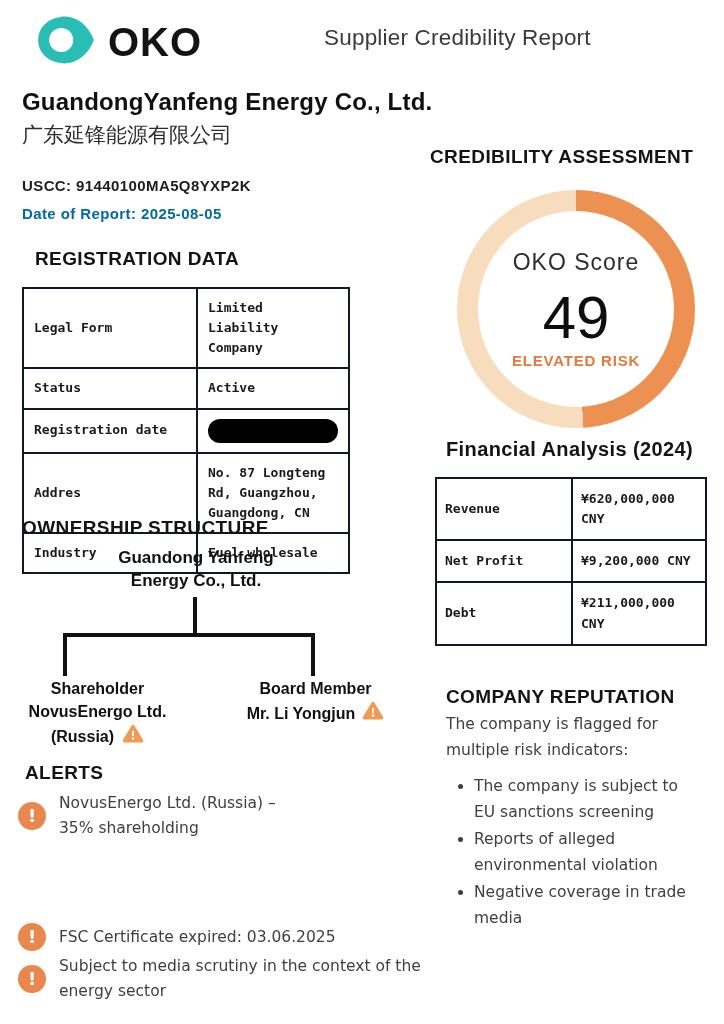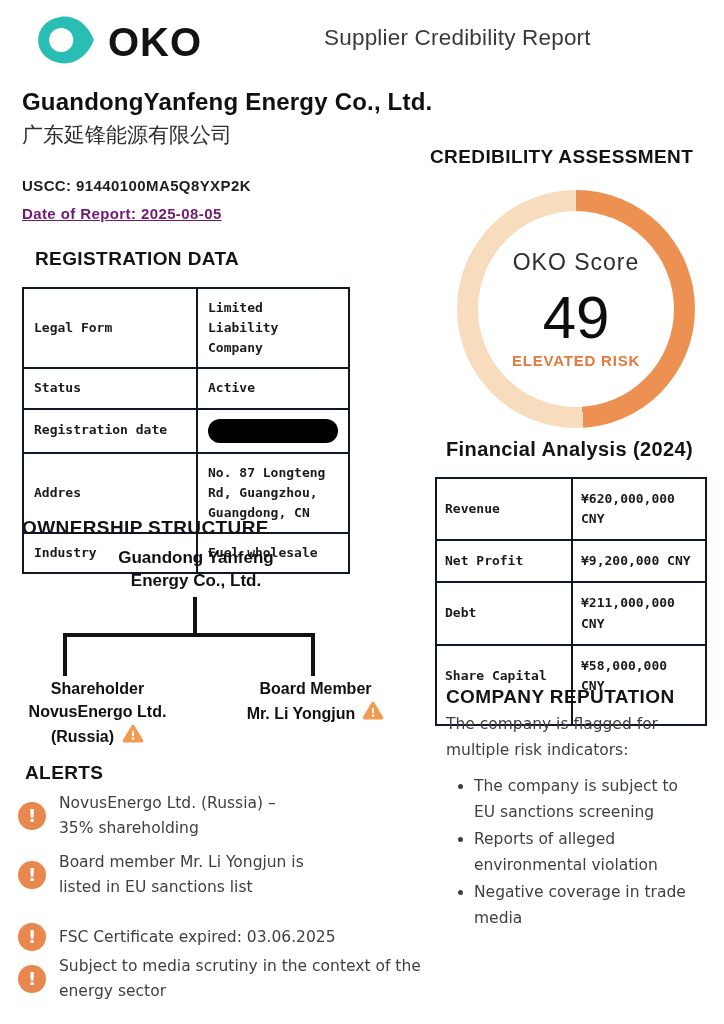--- a/index.html
+++ b/index.html
@@ -12,21 +12,21 @@
 
   
   .logo { left:35px; top:14px; display:flex; align-items:center; gap:11px; }
   .logo-text { font-size:40px; font-weight:800; letter-spacing:1px; color:#131313; }
   .report-title { left:324px; top:25px; font-size:22.5px; font-weight:400; color:#3a3a3a; letter-spacing:.2px; }
 
   
   .company-en { left:22px; top:88px; font-size:24px; font-weight:800; color:#101010; letter-spacing:.2px; }
   .company-cn { left:22px; top:121px; font-size:21px; font-weight:400; color:#2e2e2e; }
   .uscc       { left:22px; top:177px; font-size:15px; font-weight:800; color:#1d1d1d; letter-spacing:.4px; }
-  .rep-date   { left:22px; top:205px; font-size:15px; font-weight:800; color:#701a75; letter-spacing:.4px;text-decoration:underline; }
+  .rep-date   { left:22px; top:205px; font-size:15px; font-weight:800; color:#0369a1; letter-spacing:.4px; }
 
   
   .sec-h { font-size:19px; font-weight:800; color:#141414; letter-spacing:.4px; }
 
   
   table.data { border-collapse:collapse; background:#fff;
     font-family:"DejaVu Sans Mono", monospace; font-size:13px; font-weight:700; color:#1a1a1a; }
   table.data td { border:2px solid #0f172a; vertical-align:middle; line-height:1.55; }
   .reg-table { left:22px; top:287px; width:328px; }
   .reg-table td { padding:9px 10px; }
@@ -178,24 +178,20 @@
         </svg>
       </span>
     </div>
   </div>
 
   <div class="abs sec-h alerts-h">ALERTS</div>
   <div class="abs alert alert-1">
     <span class="alert-icon"></span>
     <span class="alert-text">NovusEnergo Ltd. (Russia) – 35% shareholding</span>
   </div>
-  <div class="abs alert alert-2">
-    <span class="alert-icon"></span>
-    <span class="alert-text">Board member Mr. Li Yongjun is listed in EU sanctions list</span>
-  </div>
   <div class="abs alert alert-3">
     <span class="alert-icon"></span>
     <span class="alert-text">FSC Certificate expired: 03.06.2025</span>
   </div>
   <div class="abs alert alert-4">
     <span class="alert-icon"></span>
     <span class="alert-text">Subject to media scrutiny in the context of the energy sector</span>
   </div>
 
   <div class="abs sec-h cred-h">CREDIBILITY ASSESSMENT</div>
@@ -215,24 +211,20 @@
       <td>¥620,000,000 CNY</td>
     </tr>
     <tr>
       <td class="lbl">Net Profit</td>
       <td>¥9,200,000 CNY</td>
     </tr>
     <tr>
       <td class="lbl">Debt</td>
       <td>¥211,000,000 CNY</td>
     </tr>
-    <tr class="tall">
-      <td class="lbl">Share Capital</td>
-      <td>¥58,000,000 CNY</td>
-    </tr>
   </tbody>
     </table>
 
   <div class="abs sec-h repu-h">COMPANY REPUTATION</div>
   <div class="abs repu-intro">The company is flagged for multiple risk indicators:</div>
   <ul class="abs repu-list">
     <li>The company is subject to EU sanctions screening</li>
     <li>Reports of alleged environmental violation</li>
     <li>Negative coverage in trade media</li>
   </ul>

